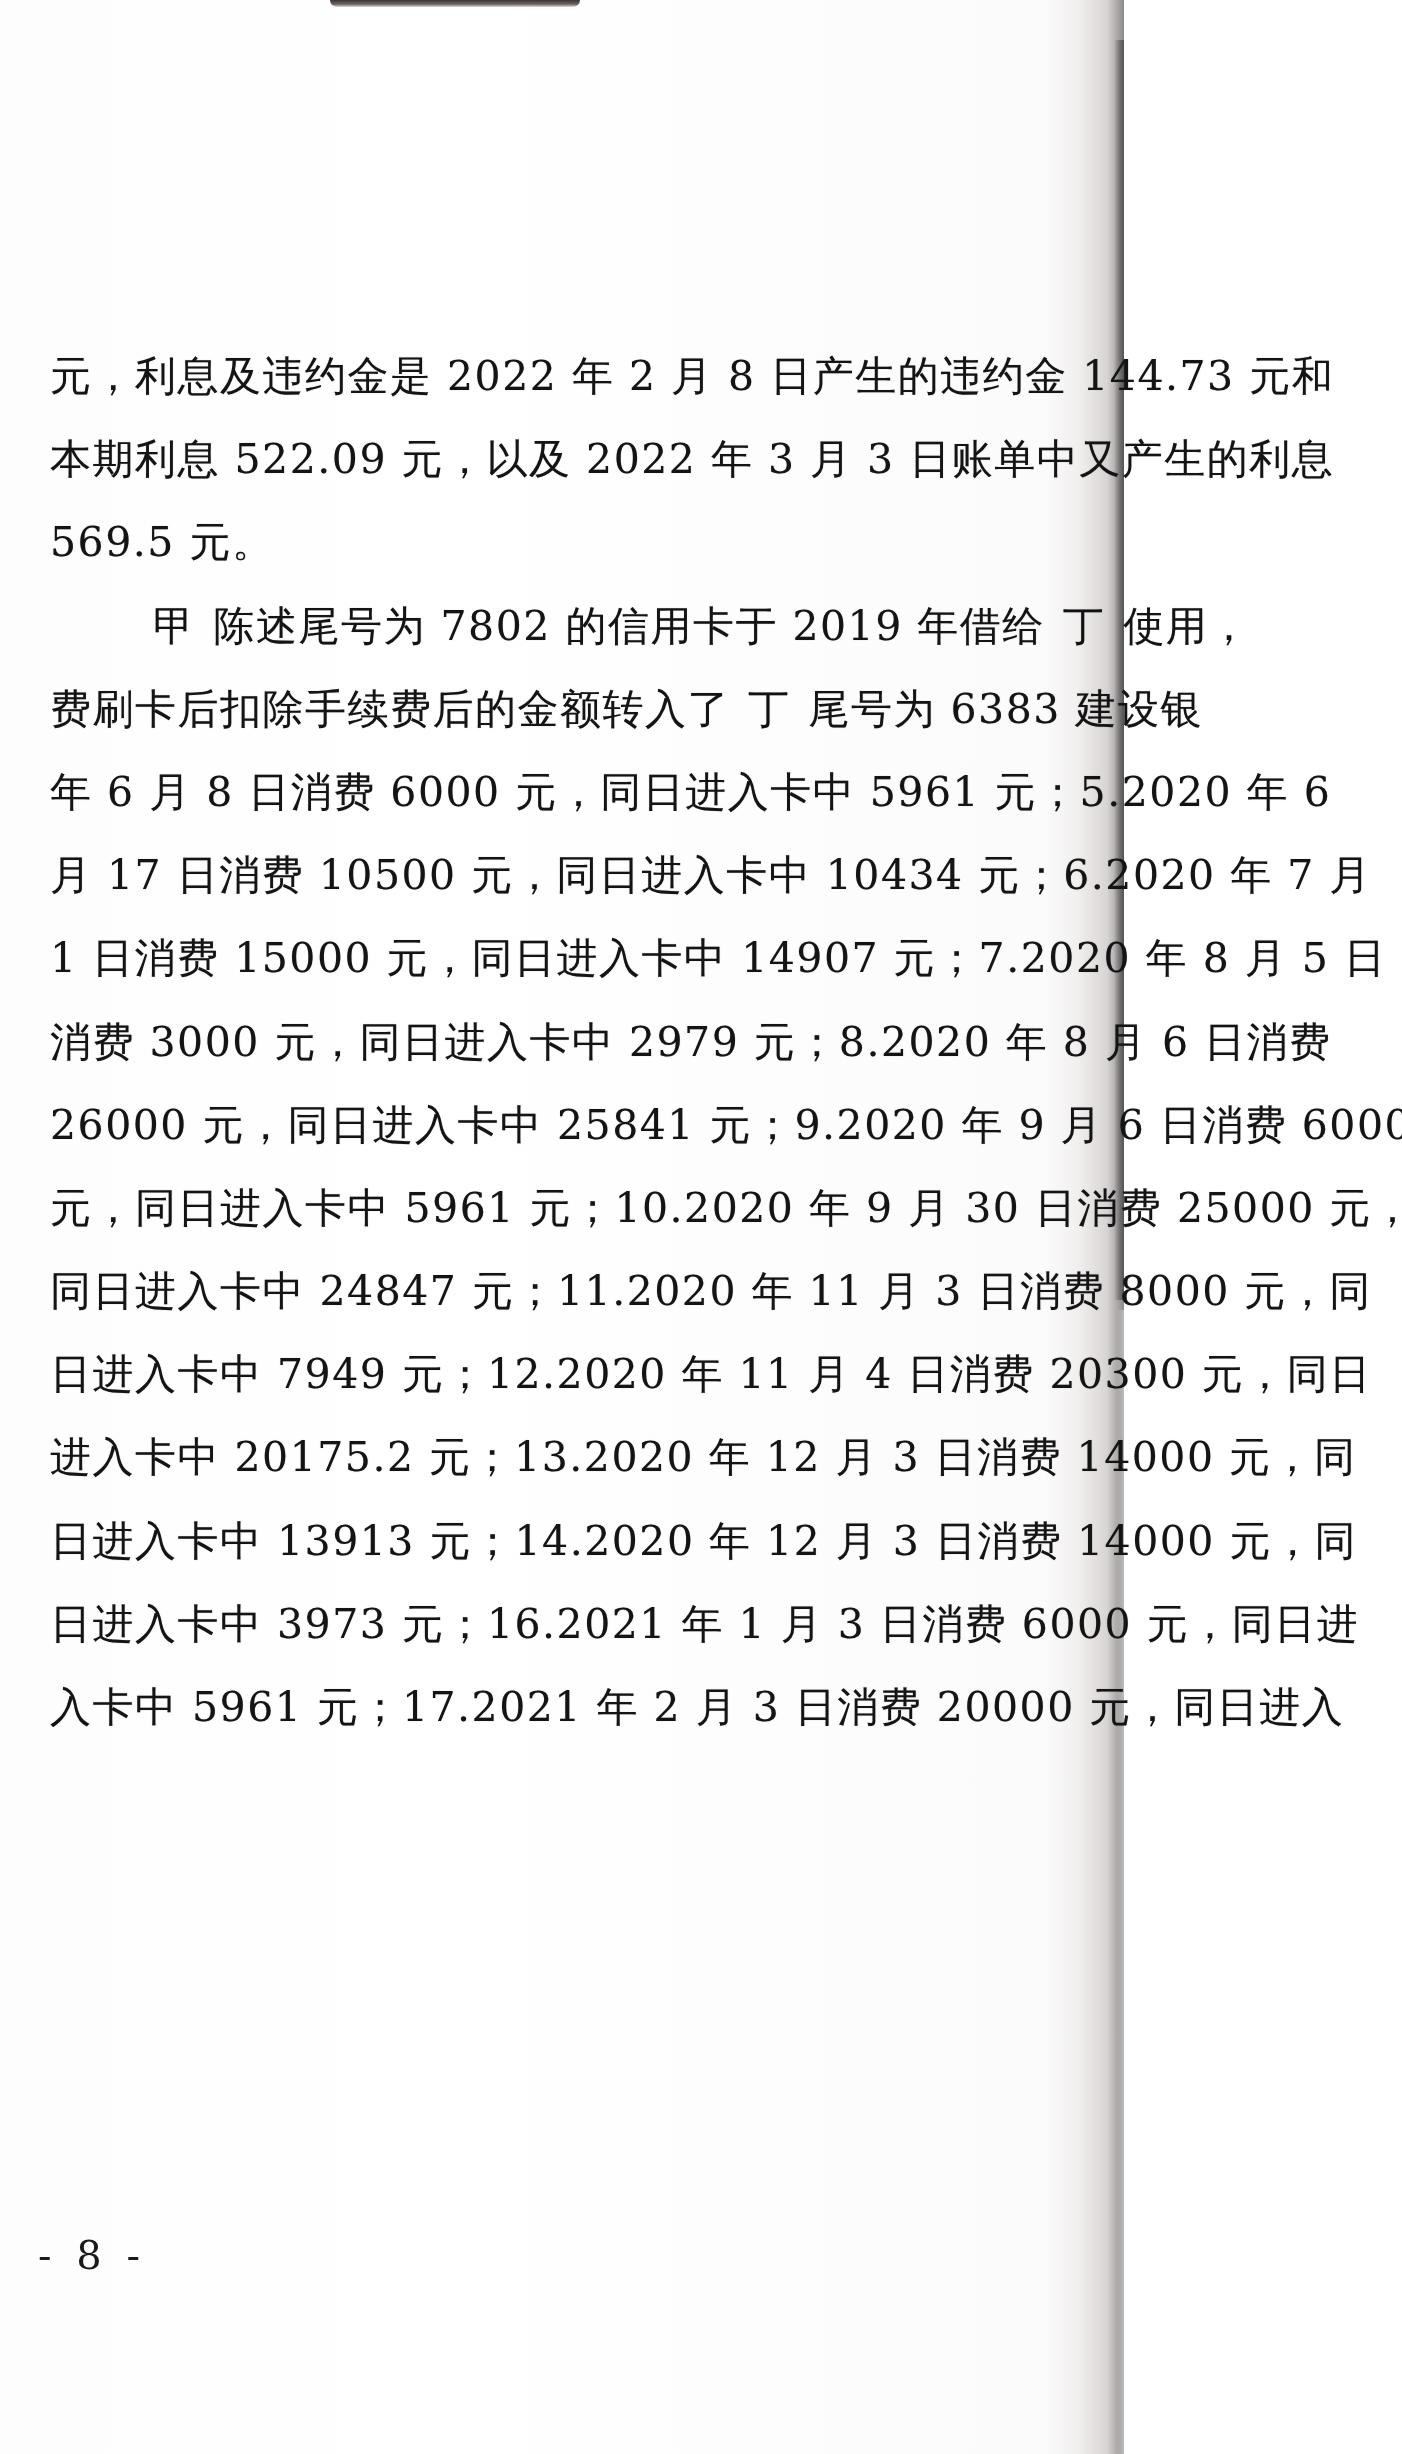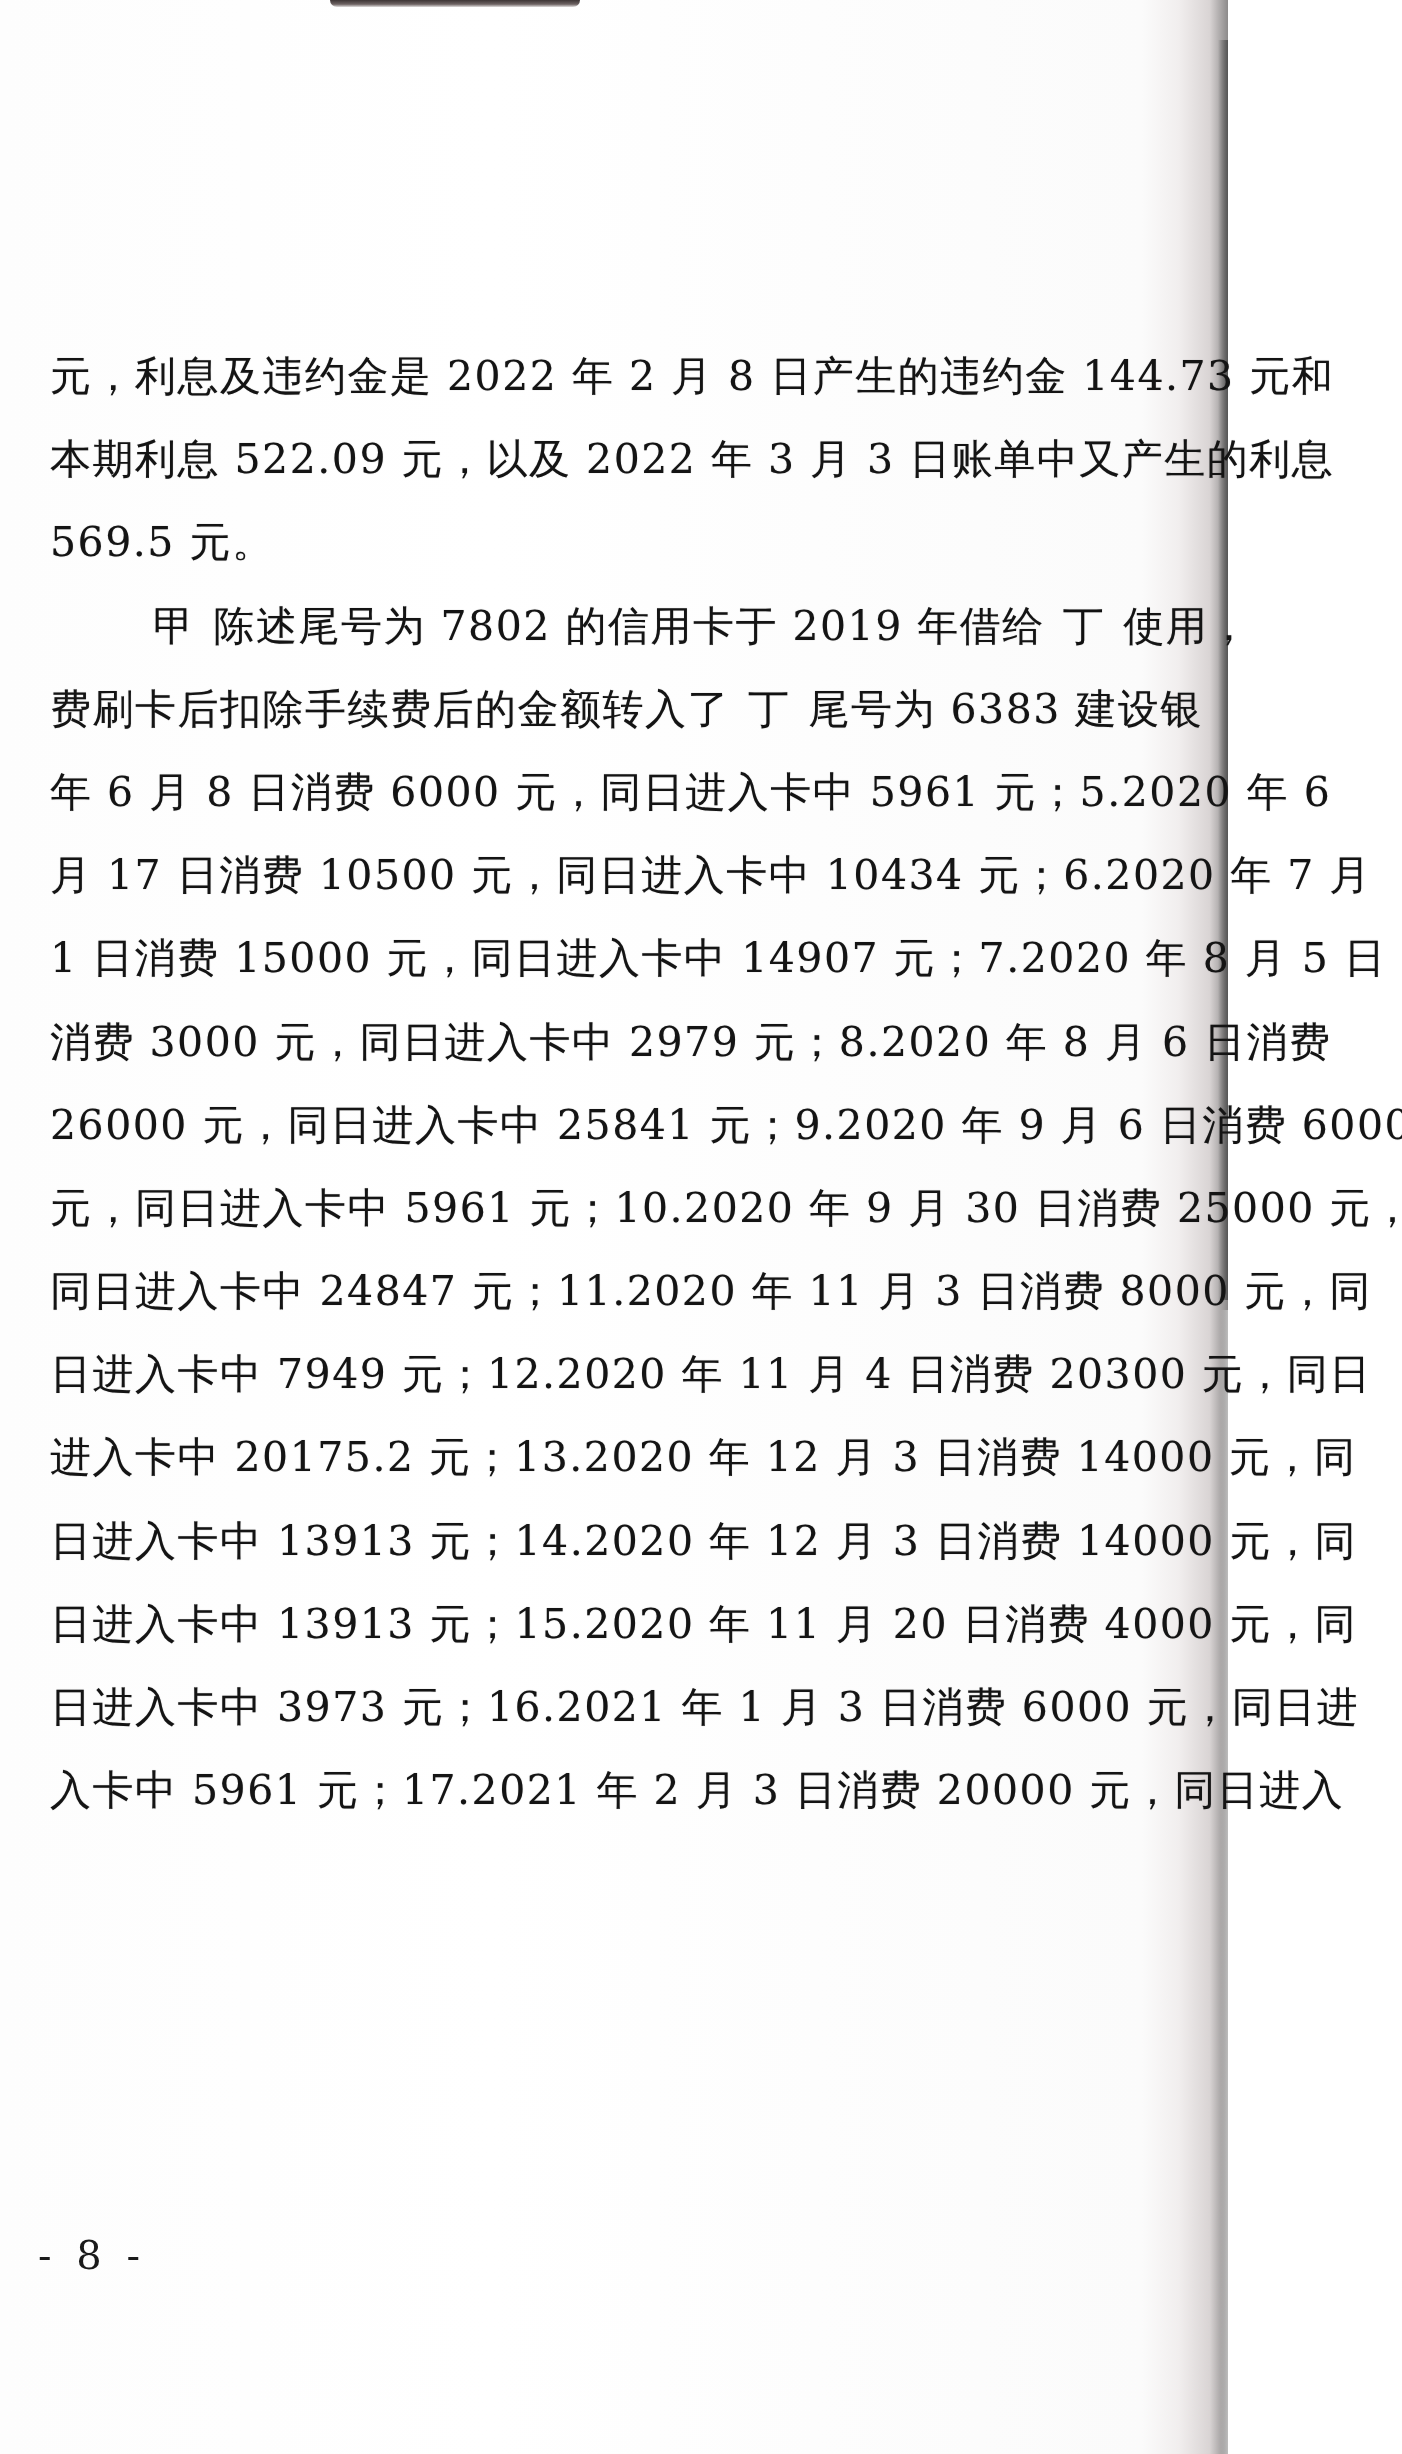--- a/index.html
+++ b/index.html
@@ -12,21 +12,21 @@
       background: #ffffff;
       position: relative;
       overflow: hidden;
       font-family: "DejaVu Serif", "Liberation Serif", serif;
       color: #141414;
     }
     .page {
       position: absolute;
       left: 0;
       top: 0;
-      width: 1228px;
+      width: 1124px;
       height: 2454px;
       background: linear-gradient(90deg, #fdfdfd 0%, #ffffff 40%, #fbfbfb 93%, #f1eeee 96%, #d9d4d4 98.5%, #8c8a8a 100%);
     }
     .binding-shadow {
       position: absolute;
       left: 330px;
       top: 0;
       width: 250px;
       height: 7px;
       border-radius: 0 0 8px 8px;
@@ -115,19 +115,18 @@
     <div class="line">年 6 月 8 日消费 6000 元，同日进入卡中 5961 元；5.2020 年 6</div>
     <div class="line">月 17 日消费 10500 元，同日进入卡中 10434 元；6.2020 年 7 月</div>
     <div class="line">1 日消费 15000 元，同日进入卡中 14907 元；7.2020 年 8 月 5 日</div>
     <div class="line">消费 3000 元，同日进入卡中 2979 元；8.2020 年 8 月 6 日消费</div>
     <div class="line">26000 元，同日进入卡中 25841 元；9.2020 年 9 月 6 日消费 6000</div>
     <div class="line">元，同日进入卡中 5961 元；10.2020 年 9 月 30 日消费 25000 元，</div>
     <div class="line">同日进入卡中 24847 元；11.2020 年 11 月 3 日消费 8000 元，同</div>
     <div class="line">日进入卡中 7949 元；12.2020 年 11 月 4 日消费 20300 元，同日</div>
     <div class="line">进入卡中 20175.2 元；13.2020 年 12 月 3 日消费 14000 元，同</div>
     <div class="line">日进入卡中 13913 元；14.2020 年 12 月 3 日消费 14000 元，同</div>
-    <div class="line">日进入卡中 13913 元；15.2020 年 11 月 20 日消费 4000 元，同</div>
     <div class="line">日进入卡中 3973 元；16.2021 年 1 月 3 日消费 6000 元，同日进</div>
     <div class="line">入卡中 5961 元；17.2021 年 2 月 3 日消费 20000 元，同日进入</div>
   </div>
 
   <div class="page-number">- 8 -</div>
 </div>
 
 </body></html>

